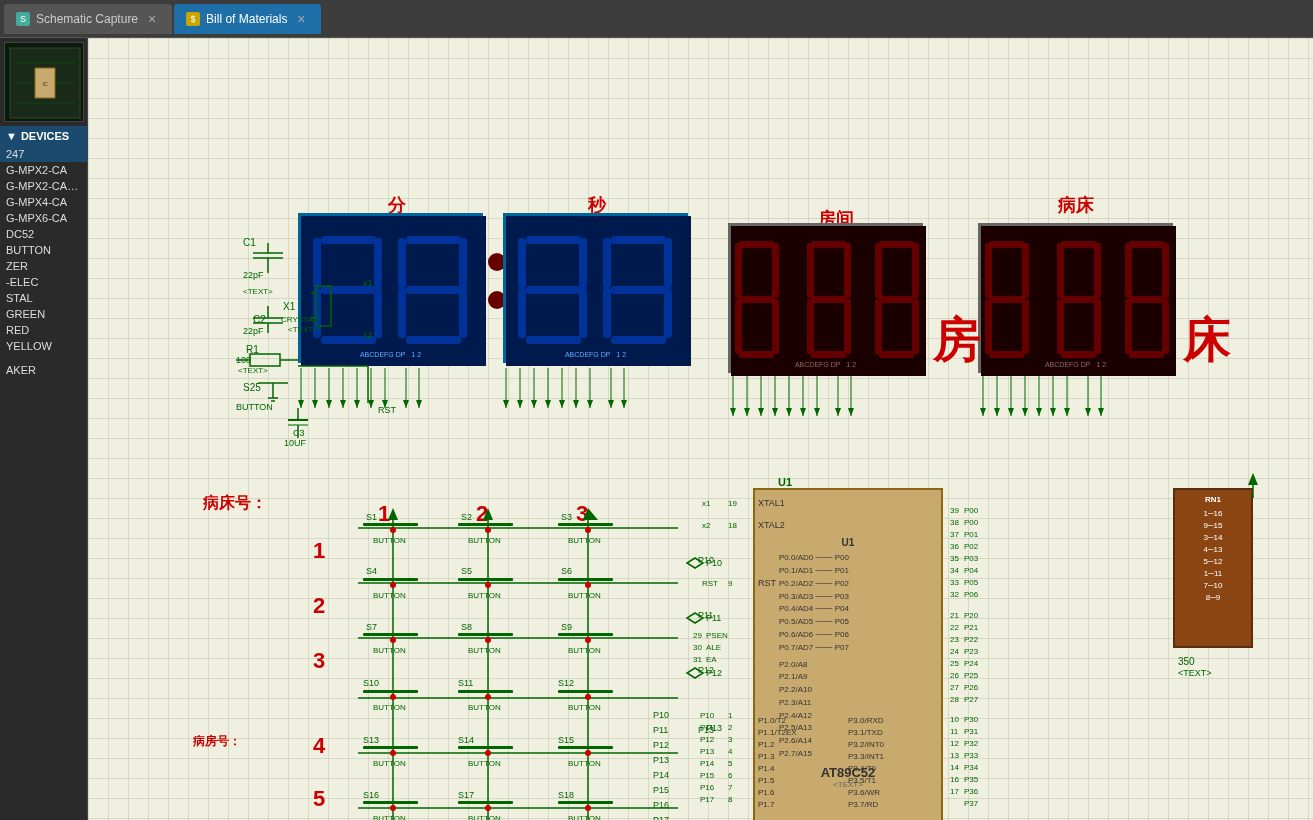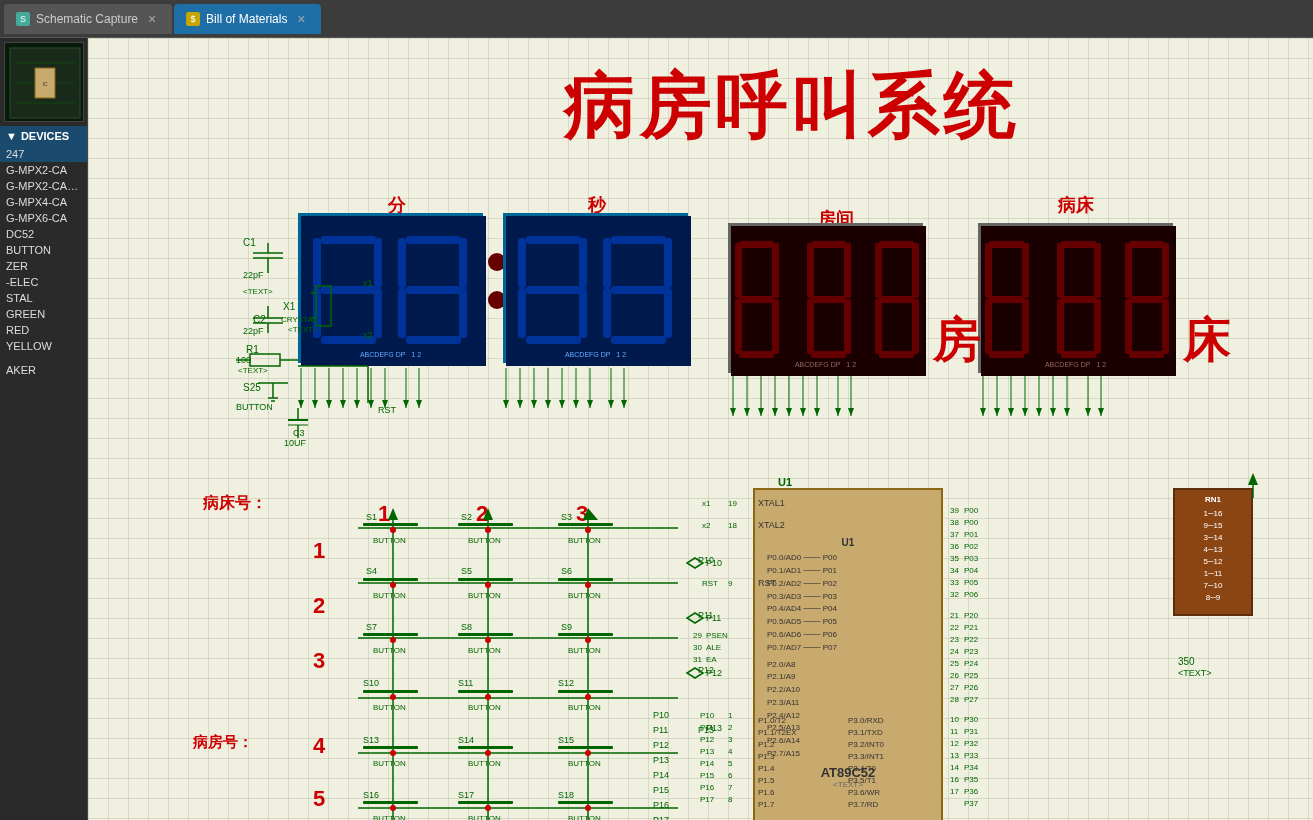--- a/index.html
+++ b/index.html
@@ -249,21 +249,20 @@
     <div class="sidebar-item">STAL</div>
     <div class="sidebar-item">GREEN</div>
     <div class="sidebar-item">RED</div>
     <div class="sidebar-item">YELLOW</div>
     <div style="height:8px;"></div>
     <div class="sidebar-item">AKER</div>
   </div>
 
   <div class="canvas-area">
 
-    <div class="title-chinese">病房呼叫系统</div>
 
     <div class="display-label" style="top:155px; left:300px;">分</div>
     <div class="display-label" style="top:155px; left:500px;">秒</div>
     <div class="display-label" style="top:155px; left:730px;margin-top:14px;">房间</div>
     <div class="display-label" style="top:155px; left:970px;">病床</div>
 
     <div class="display-panel" style="top:175px; left:210px; width:185px; height:150px;">
       <svg width="185" height="150" style="position:absolute;">
 
         <rect width="185" height="150" fill="#001a4d"></rect>
@@ -370,38 +369,38 @@
         <rect x="144" y="73" width="7" height="55" fill="#660000" rx="2"></rect>
         <rect x="181" y="73" width="7" height="55" fill="#660000" rx="2"></rect>
       </svg>
       <div style="position:absolute; bottom:2px; left:0; right:0; font-size:7px; color:#996666; text-align:center;">ABCDEFG DP&nbsp;&nbsp;&nbsp;1 2</div>
     </div>
 
     <div class="seg-label" style="top:270px; left:845px; font-size:48px;">房</div>
     <div class="seg-label" style="top:270px; left:1095px; font-size:48px;">床</div>
 
     <div class="circuit-red-text" style="top:455px; left:115px; font-size:16px;">病床号：</div>
-    <div class="circuit-red-text" style="top:695px; left:105px; font-size:15px;">病房号：</div>
+    <div class="circuit-red-text" style="top:695px; left:105px; font-size:12px;">病房号：</div>
 
     <div class="circuit-red-text" style="top:500px; left:225px; font-size:22px;">1</div>
     <div class="circuit-red-text" style="top:555px; left:225px; font-size:22px;">2</div>
     <div class="circuit-red-text" style="top:610px; left:225px; font-size:22px;">3</div>
 
     <div class="circuit-red-text" style="top:463px; left:290px; font-size:22px;">1</div>
     <div class="circuit-red-text" style="top:463px; left:388px; font-size:22px;">2</div>
     <div class="circuit-red-text" style="top:463px; left:488px; font-size:22px;">3</div>
 
     <div class="circuit-red-text" style="top:695px; left:225px; font-size:22px;">4</div>
     <div class="circuit-red-text" style="top:748px; left:225px; font-size:22px;">5</div>
 
     <div class="ic-chip" style="top:450px; left:665px; width:190px; height:350px;">
       <div style="display:flex; flex-direction:column; align-items:center; width:100%;">
         <div style="font-size:10px; font-weight:bold; color:#333; margin-bottom:4px;">U1</div>
 
-        <div style="font-size:8px; color:#333; text-align:left; padding:0 12px; line-height:1.6; width:100%;">
+        <div style="font-size:8px; color:#333; text-align:left; padding:0 24px; line-height:1.6; width:100%;">
           <div>P0.0/AD0 ─── P00</div>
           <div>P0.1/AD1 ─── P01</div>
           <div>P0.2/AD2 ─── P02</div>
           <div>P0.3/AD3 ─── P03</div>
           <div>P0.4/AD4 ─── P04</div>
           <div>P0.5/AD5 ─── P05</div>
           <div>P0.6/AD6 ─── P06</div>
           <div>P0.7/AD7 ─── P07</div>
           <div style="margin-top:4px;">P2.0/A8</div>
           <div>P2.1/A9</div>
@@ -412,21 +411,21 @@
           <div>P2.6/A14</div>
           <div>P2.7/A15</div>
         </div>
         <div style="font-size:13px; font-weight:bold; color:#333; margin-top:4px;">AT89C52</div>
         <div style="font-size:8px; color:#666;">&lt;TEXT&gt;</div>
       </div>
     </div>
 
     <div style="position:absolute; top:438px; left:690px; font-size:11px; color:#006600; font-weight:bold;">U1</div>
 
-    <div class="rn-chip" style="top:450px; left:1085px; width:80px; height:128px;">
+    <div class="rn-chip" style="top:450px; left:1085px; width:80px; height:160px;">
       <div style="display:flex; flex-direction:column; align-items:center; padding:4px; color:white; font-size:8px; line-height:1.5;">
         <div style="font-weight:bold; margin-bottom:2px;">RN1</div>
         <div>1─16</div>
         <div>9─15</div>
         <div>3─14</div>
         <div>4─13</div>
         <div>5─12</div>
         <div>1─11</div>
         <div>7─10</div>
         <div>8─9</div>

